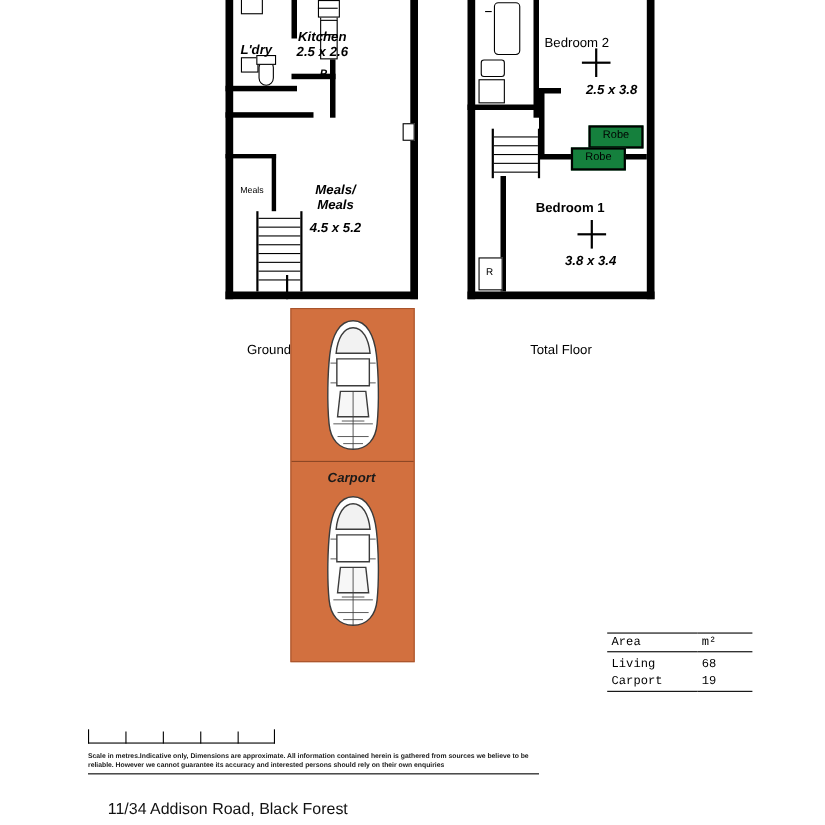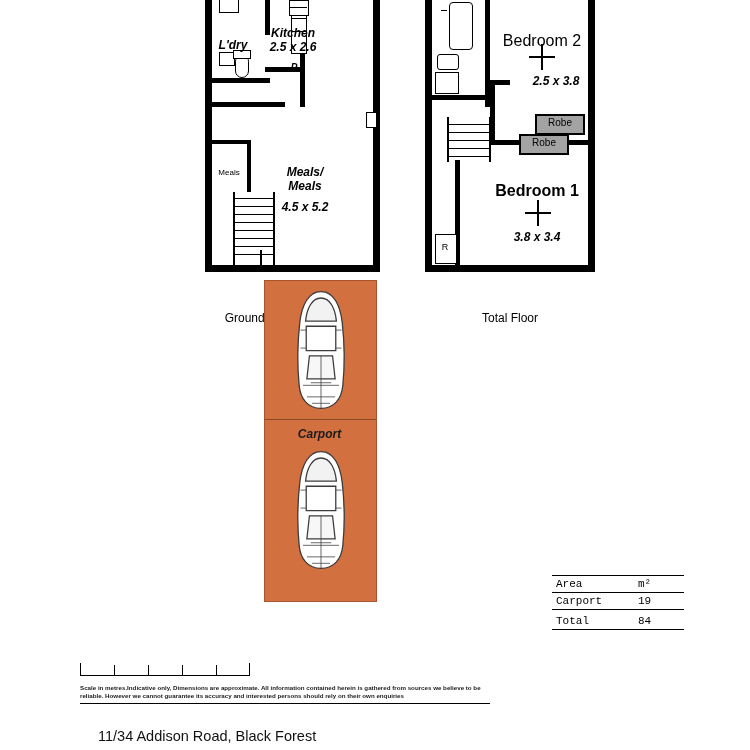--- a/index.html
+++ b/index.html
@@ -34,22 +34,21 @@
     position: absolute;
     font-style: italic;
     font-weight: bold;
     font-size: 12px;
     line-height: 14px;
     text-align: center;
     white-space: nowrap;
   }
   .bed-label {
     position: absolute;
-    font-size: 16px;
-    text-align: center;
+    font-size: 12px;
     white-space: nowrap;
   }
   .small-label {
     position: absolute;
     font-size: 9px;
     text-align: center;
     white-space: nowrap;
   }
   .floor-caption {
     position: absolute;
@@ -172,21 +171,21 @@
     content: "";
     position: absolute;
     background: #000;
   }
   .plus-marker::before { left: 12px; top: 0; width: 1.5px; height: 26px; }
   .plus-marker::after { top: 12px; left: 0; height: 1.5px; width: 26px; }
 
   .robe-box {
     position: absolute;
     border: 2px solid #000;
-    background: #a3a3a3;
+    background: #15803d;
     font-size: 10px;
     text-align: center;
     line-height: 1;
   }
   .robe-box span { display: block; padding-top: 2px; }
 </style>
 </head>
 <body>
 
 <div class="abs" id="ground-floor" style="left:205px; top:-8px; width:175px; height:288px;">
@@ -341,26 +340,26 @@
 <div class="carport-label" style="left:264px; top:427px; width:111px; color:#1a1a1a;">Carport</div>
 
 <div id="area-table">
   <table>
     <tbody>
       <tr>
         <td class="tbl-top tbl-bottom">Area</td>
         <td class="tbl-top tbl-bottom num sup">m²</td>
       </tr>
       <tr>
+        <td style="padding-top:5px;">Living</td>
+        <td class="num" style="padding-top:5px;">68</td>
+      </tr>
+      <tr>
         <td class="tbl-bottom">Carport</td>
         <td class="tbl-bottom num">19</td>
-      </tr>
-      <tr>
-        <td class="tbl-bottom" style="padding-top:5px;">Total</td>
-        <td class="tbl-bottom num" style="padding-top:5px;">84</td>
       </tr>
     </tbody>
   </table>
 </div>
 
 <div id="scale-bar">
   <div class="axis"></div>
   <div class="tick major" style="left:0px;"></div>
   <div class="tick" style="left:34px;"></div>
   <div class="tick" style="left:68px;"></div>

